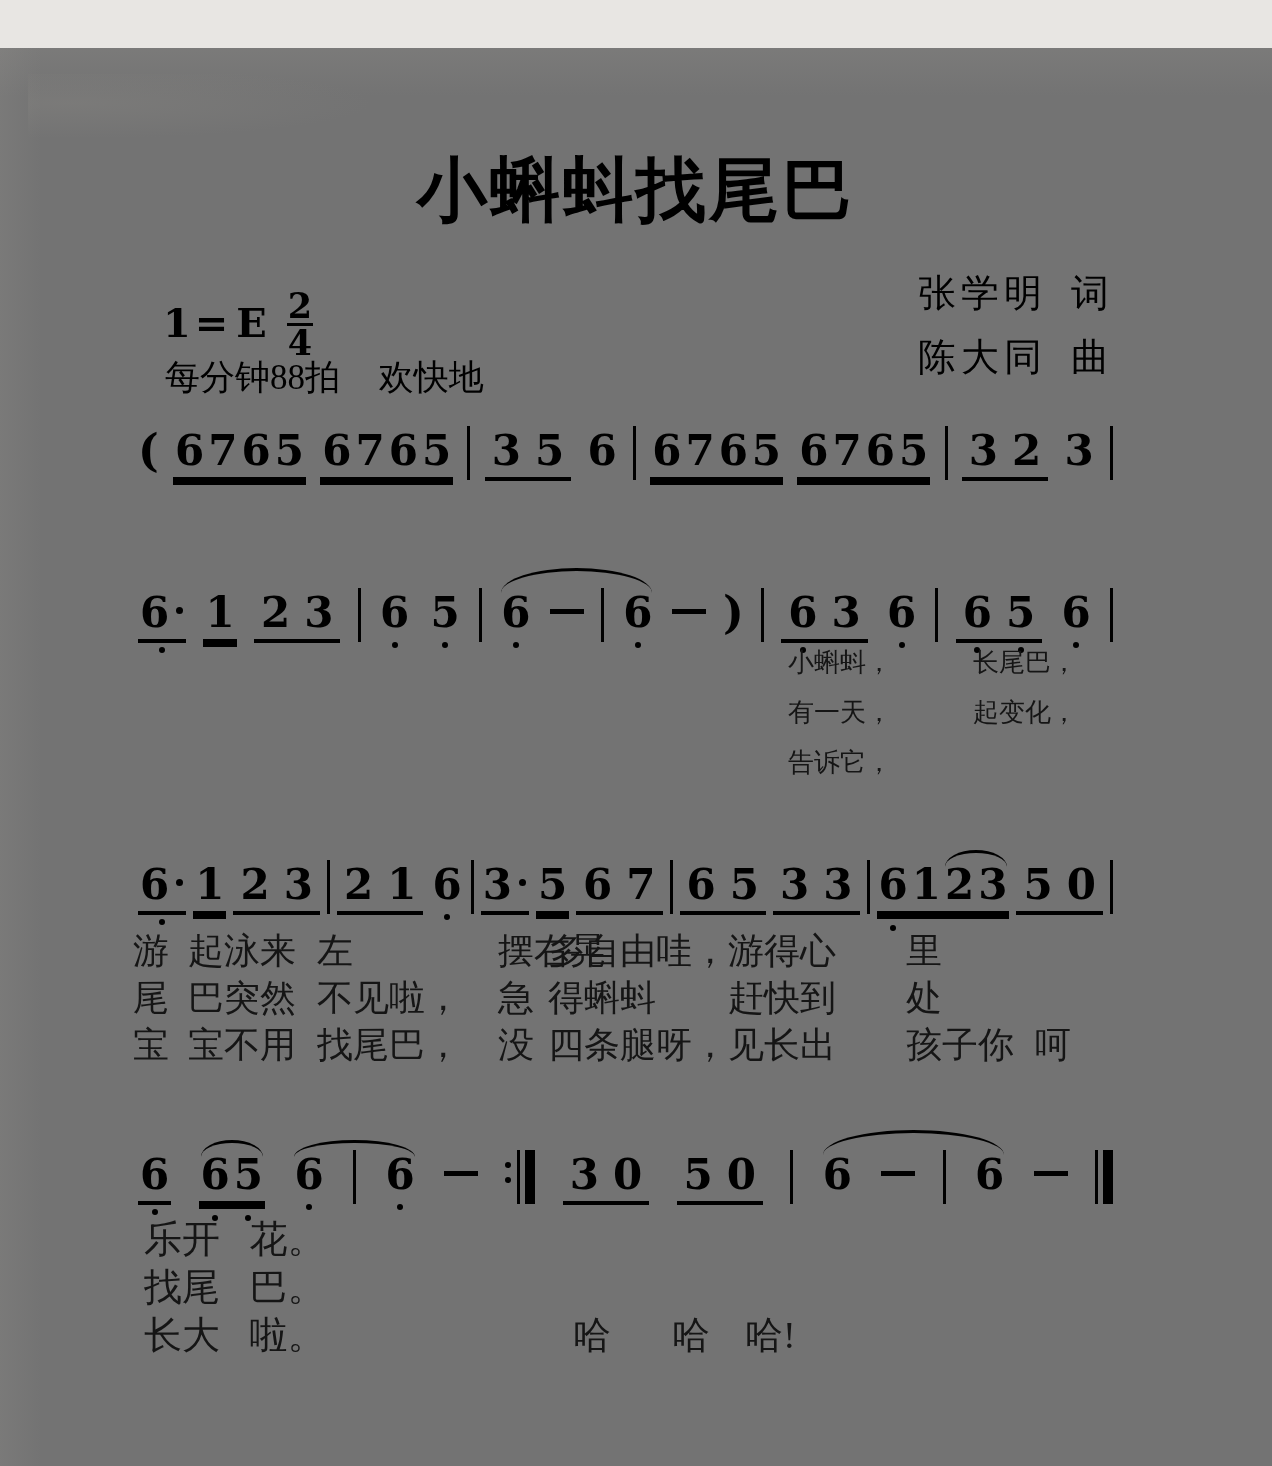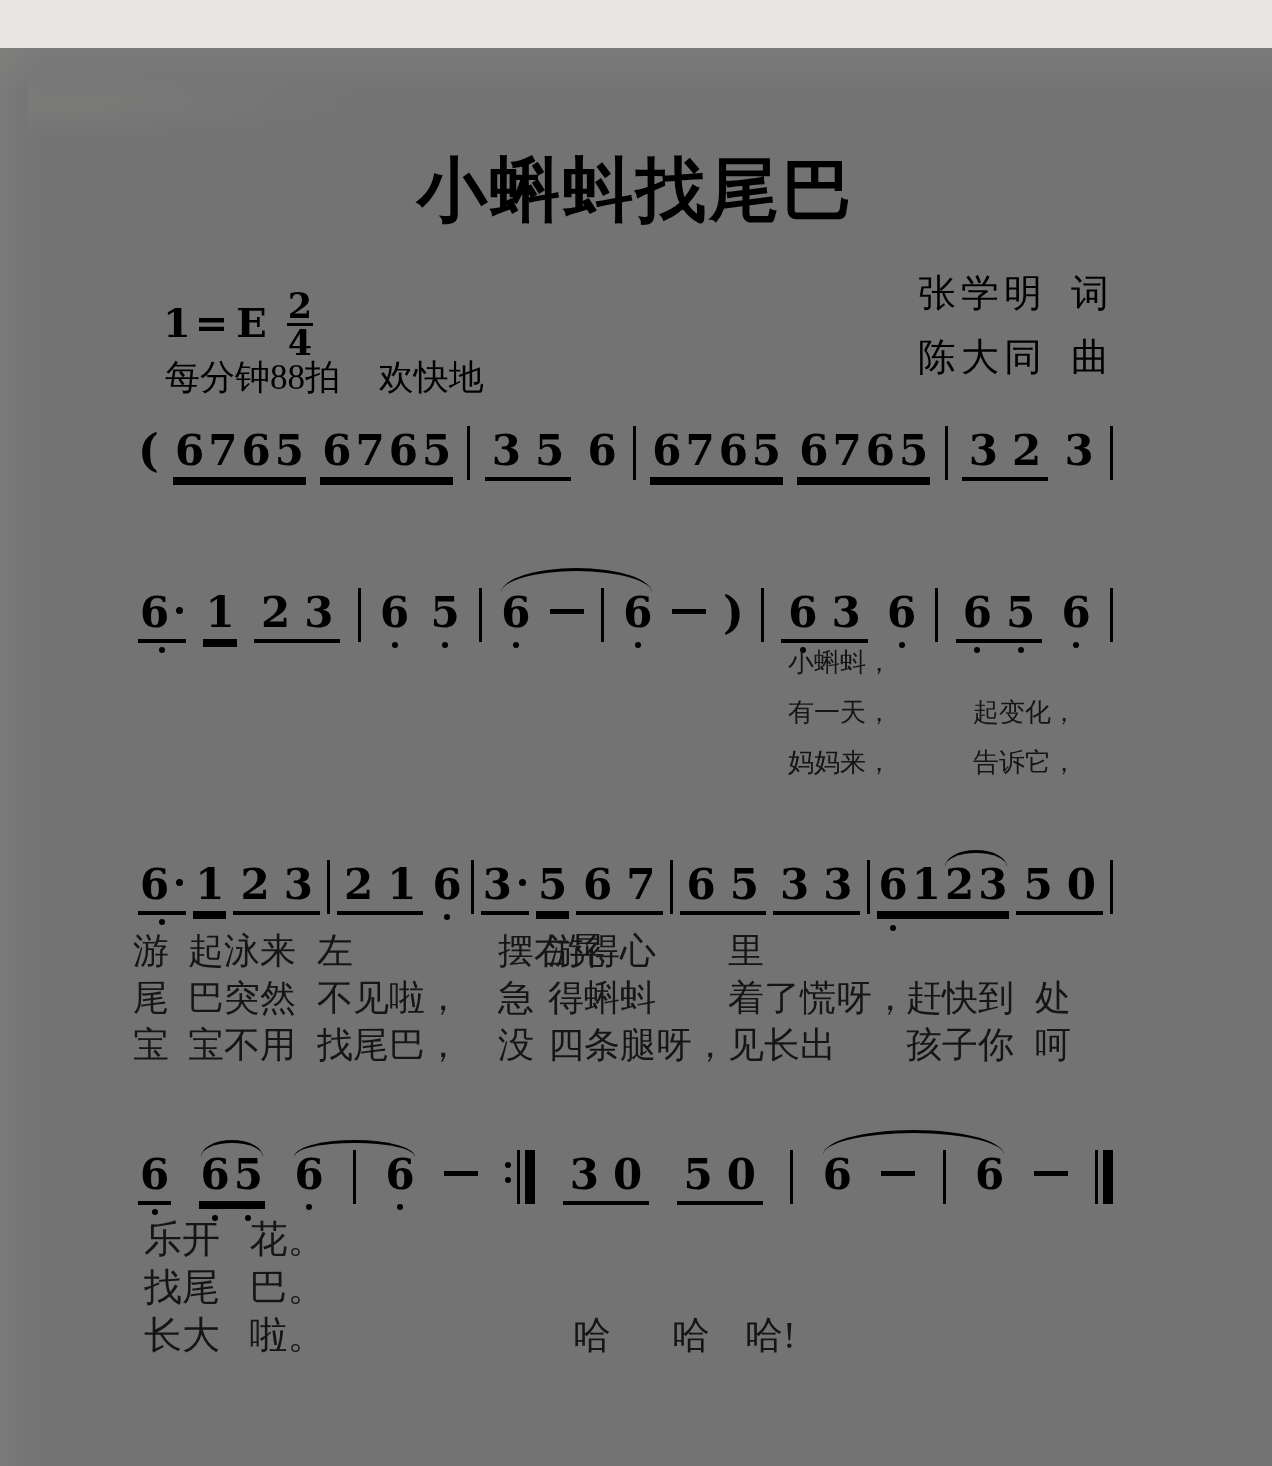--- a/index.html
+++ b/index.html
@@ -313,46 +313,46 @@
         <i class="thick"></i>
       </span>
       <div class="arc" style="left: 62.5938px; width: 62.4688px;"></div>
       <div class="arc" style="left: 156.422px; width: 120.188px;"></div>
       <div class="arc big" style="left: 684.703px; width: 181.547px;"></div>
     </div>
 
   <div class="lyrics chorus" id="lyr-chorus">
       <div class="lyr-row">
         <span class="seg">小蝌蚪，</span>
+        <span class="seg">长尾巴，</span>
       </div>
       <div class="lyr-row">
         <span class="seg">有一天，</span>
         <span class="seg">起变化，</span>
       </div>
       <div class="lyr-row">
-        <span class="seg">妈妈来，</span>
         <span class="seg">告诉它，</span>
       </div>
     </div>
   <div class="lyrics verses" id="lyr-verses">
       <div class="lyr-row">
         <span class="seg">游</span>
         <span class="seg">起泳来</span>
         <span class="seg">左</span>
         <span class="seg">摆右晃</span>
+        <span class="seg">多自由哇，</span>
         <span class="seg">游得心</span>
         <span class="seg">里</span>
       </div>
       <div class="lyr-row">
         <span class="seg">尾</span>
         <span class="seg">巴突然</span>
         <span class="seg">不见啦，</span>
         <span class="seg">急</span>
         <span class="seg">得蝌蚪</span>
-        <span class="seg">着了慌呀，</span>
         <span class="seg">赶快到</span>
         <span class="seg">处</span>
       </div>
       <div class="lyr-row">
         <span class="seg">宝</span>
         <span class="seg">宝不用</span>
         <span class="seg">找尾巴，</span>
         <span class="seg">没</span>
         <span class="seg">四条腿呀，</span>
         <span class="seg">见长出</span>

